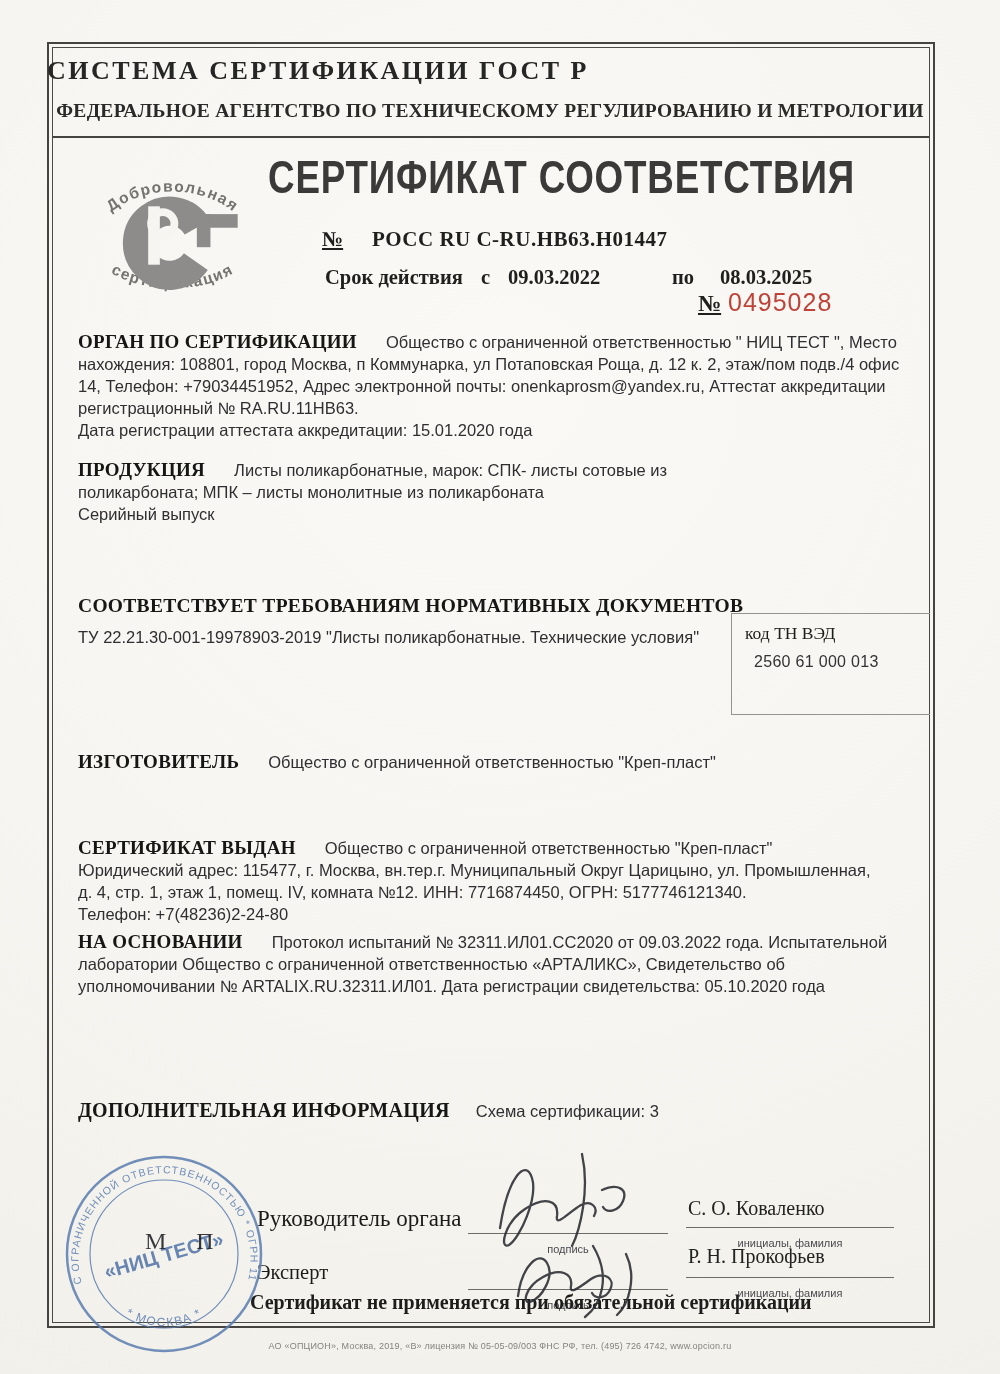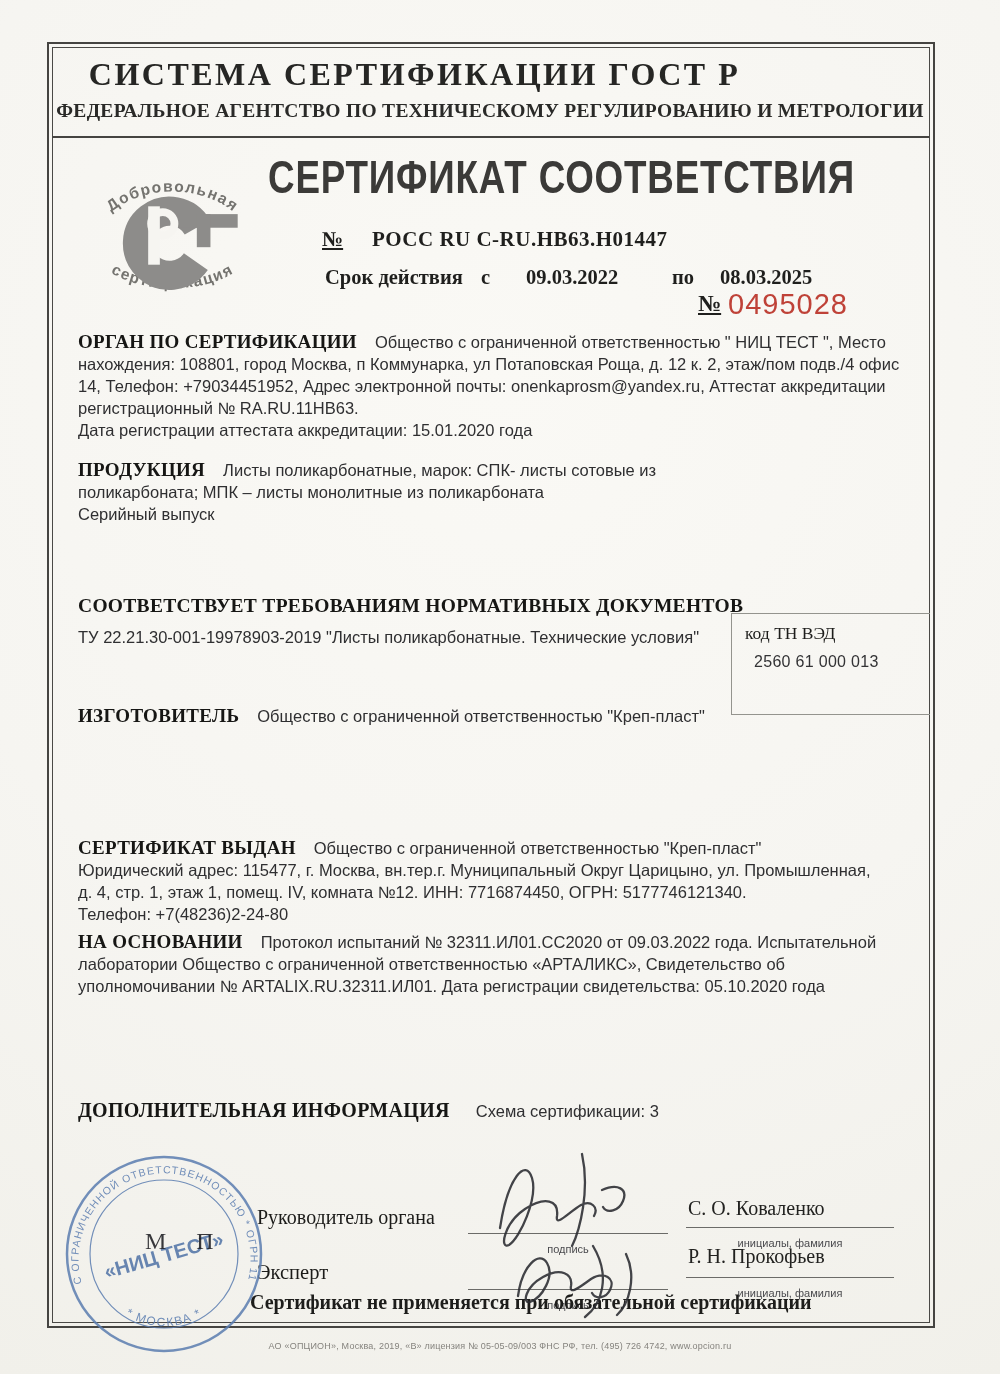--- a/index.html
+++ b/index.html
@@ -6,63 +6,63 @@
   .page{
     position:relative;width:1000px;height:1374px;margin:0 auto;
     background:radial-gradient(circle at 50% 28%, #faf9f5 0%, #f6f5f1 55%, #f1f0ea 100%);
     font-family:"Liberation Sans", sans-serif;color:#2d2d2f;overflow:hidden;
   }
   .abs{position:absolute;}
   
   .frame-outer{left:47px;top:42px;width:884px;height:1282px;border:2px solid #454441;}
   .frame-inner{position:absolute;inset:3px;border:1px solid #4a4946;}
   
-  .hdr1{left:47px;top:56px;width:735px;text-align:center;
-    font-family:"Liberation Serif",serif;font-weight:700;font-size:32px;letter-spacing:2.5px;color:#262624;}
+  .hdr1{left:47px;top:56px;width:735px;text-align:left;
+    font-family:"Liberation Serif",serif;font-weight:700;font-size:26px;letter-spacing:2.5px;color:#262624;}
   .hdr2{left:47px;top:100px;width:886px;text-align:center;
     font-family:"Liberation Serif",serif;font-weight:700;font-size:19.5px;letter-spacing:.3px;color:#2a2a28;}
   .divider{left:52px;top:136px;width:877px;height:2px;background:#454441;}
   
   .logo{left:80px;top:146px;width:185px;height:180px;}
   
   .main-title{left:268px;top:150px;white-space:nowrap;}
   .main-title span{display:inline-block;transform:scaleX(.8);transform-origin:0 50%;
     font-weight:700;font-size:46px;letter-spacing:1px;color:#3b3a38;}
   
   .serifb{font-family:"Liberation Serif",serif;font-weight:700;color:#1f1f1d;}
   .no-label{left:322px;top:227px;font-size:21px;text-decoration:underline;}
   .no-value{left:372px;top:227px;font-size:21px;letter-spacing:.5px;}
   .v-label{left:325px;top:266px;font-size:20.5px;}
   .v-prep1{left:481px;top:266px;font-size:20.5px;}
-  .v-date1{left:526px;top:266px;font-size:20.5px;}
+  .v-date1{left:508px;top:266px;font-size:20.5px;}
   .v-prep2{left:672px;top:266px;font-size:20.5px;}
   .v-date2{left:720px;top:266px;font-size:20.5px;font-family:Liberation Serif, serif;}
   .blank-no-label{left:698px;top:291px;font-size:23px;text-decoration:underline;}
-  .blank-no-value{left:728px;top:288px;font-size:29px;letter-spacing:1px;color:#bf4238;font-family:"Liberation Sans",sans-serif;}
+  .blank-no-value{left:728px;top:288px;font-size:25px;letter-spacing:1px;color:#bf4238;font-family:"Liberation Sans",sans-serif;}
   
   .sec{left:78px;width:856px;font-size:16.5px;line-height:22px;color:#2f2f31;}
   .sec-label{font-family:"Liberation Serif",serif;font-weight:700;font-size:19px;color:#161614;
-    letter-spacing:.3px;margin-right:18px;}
+    letter-spacing:.3px;margin-right:29px;}
   .extra{white-space:pre-line;}
   .sec-organ{top:331px;}
   .sec-production{top:459px;width:700px;}
   .codebox{left:731px;width:198px;border:1px solid #94948e;border-right:none;background:transparent;}
   .box-ok{top:476px;height:92px;}
   .box-tnved{top:613px;height:100px;}
   .codebox .cb-label{font-family:"Liberation Serif",serif;font-size:17.5px;color:#1d1d1b;margin:9px 0 0 13px;}
   .codebox .cb-value{font-size:16px;color:#333335;margin:9px 0 0 22px;letter-spacing:.3px;}
   .sec-conformity{top:595px;width:700px;}
   .sec-conformity .sec-label{display:block;font-size:19.5px;margin:0 0 9px 0;}
-  .sec-manufacturer{top:705px;}
+  .sec-manufacturer{top:751px;}
   .sec-issued{top:837px;}
   .sec-basis{top:931px;}
   .sec-additional{top:1099px;}
   .sec-additional .sec-label{font-size:20px;margin-right:26px;}
   
-  .role1{left:257px;top:1206px;font-size:20px;font-family:"Liberation Serif",serif;color:#1b1b19;}
+  .role1{left:257px;top:1206px;font-size:23px;font-family:"Liberation Serif",serif;color:#1b1b19;}
   .role2{left:257px;top:1261px;font-size:20.5px;font-family:"Liberation Serif",serif;color:#1b1b19;}
   .sigline{border-top:1px solid #6b6b68;text-align:center;font-size:11px;color:#4a4a4e;padding-top:9px;}
   .sigline1{left:468px;top:1233px;width:200px;}
   .sigline2{left:468px;top:1289px;width:200px;}
   .nameline1{left:686px;top:1227px;width:208px;}
   .nameline2{left:686px;top:1277px;width:208px;}
   .name{font-family:"Liberation Serif",serif;font-size:20px;color:#222220;text-align:left;}
   .name1{left:688px;top:1197px;width:206px;}
   .name2{left:688px;top:1245px;width:206px;}
   .mp-mark{left:145px;top:1228px;font-family:"Liberation Serif",serif;font-size:24px;letter-spacing:12px;

